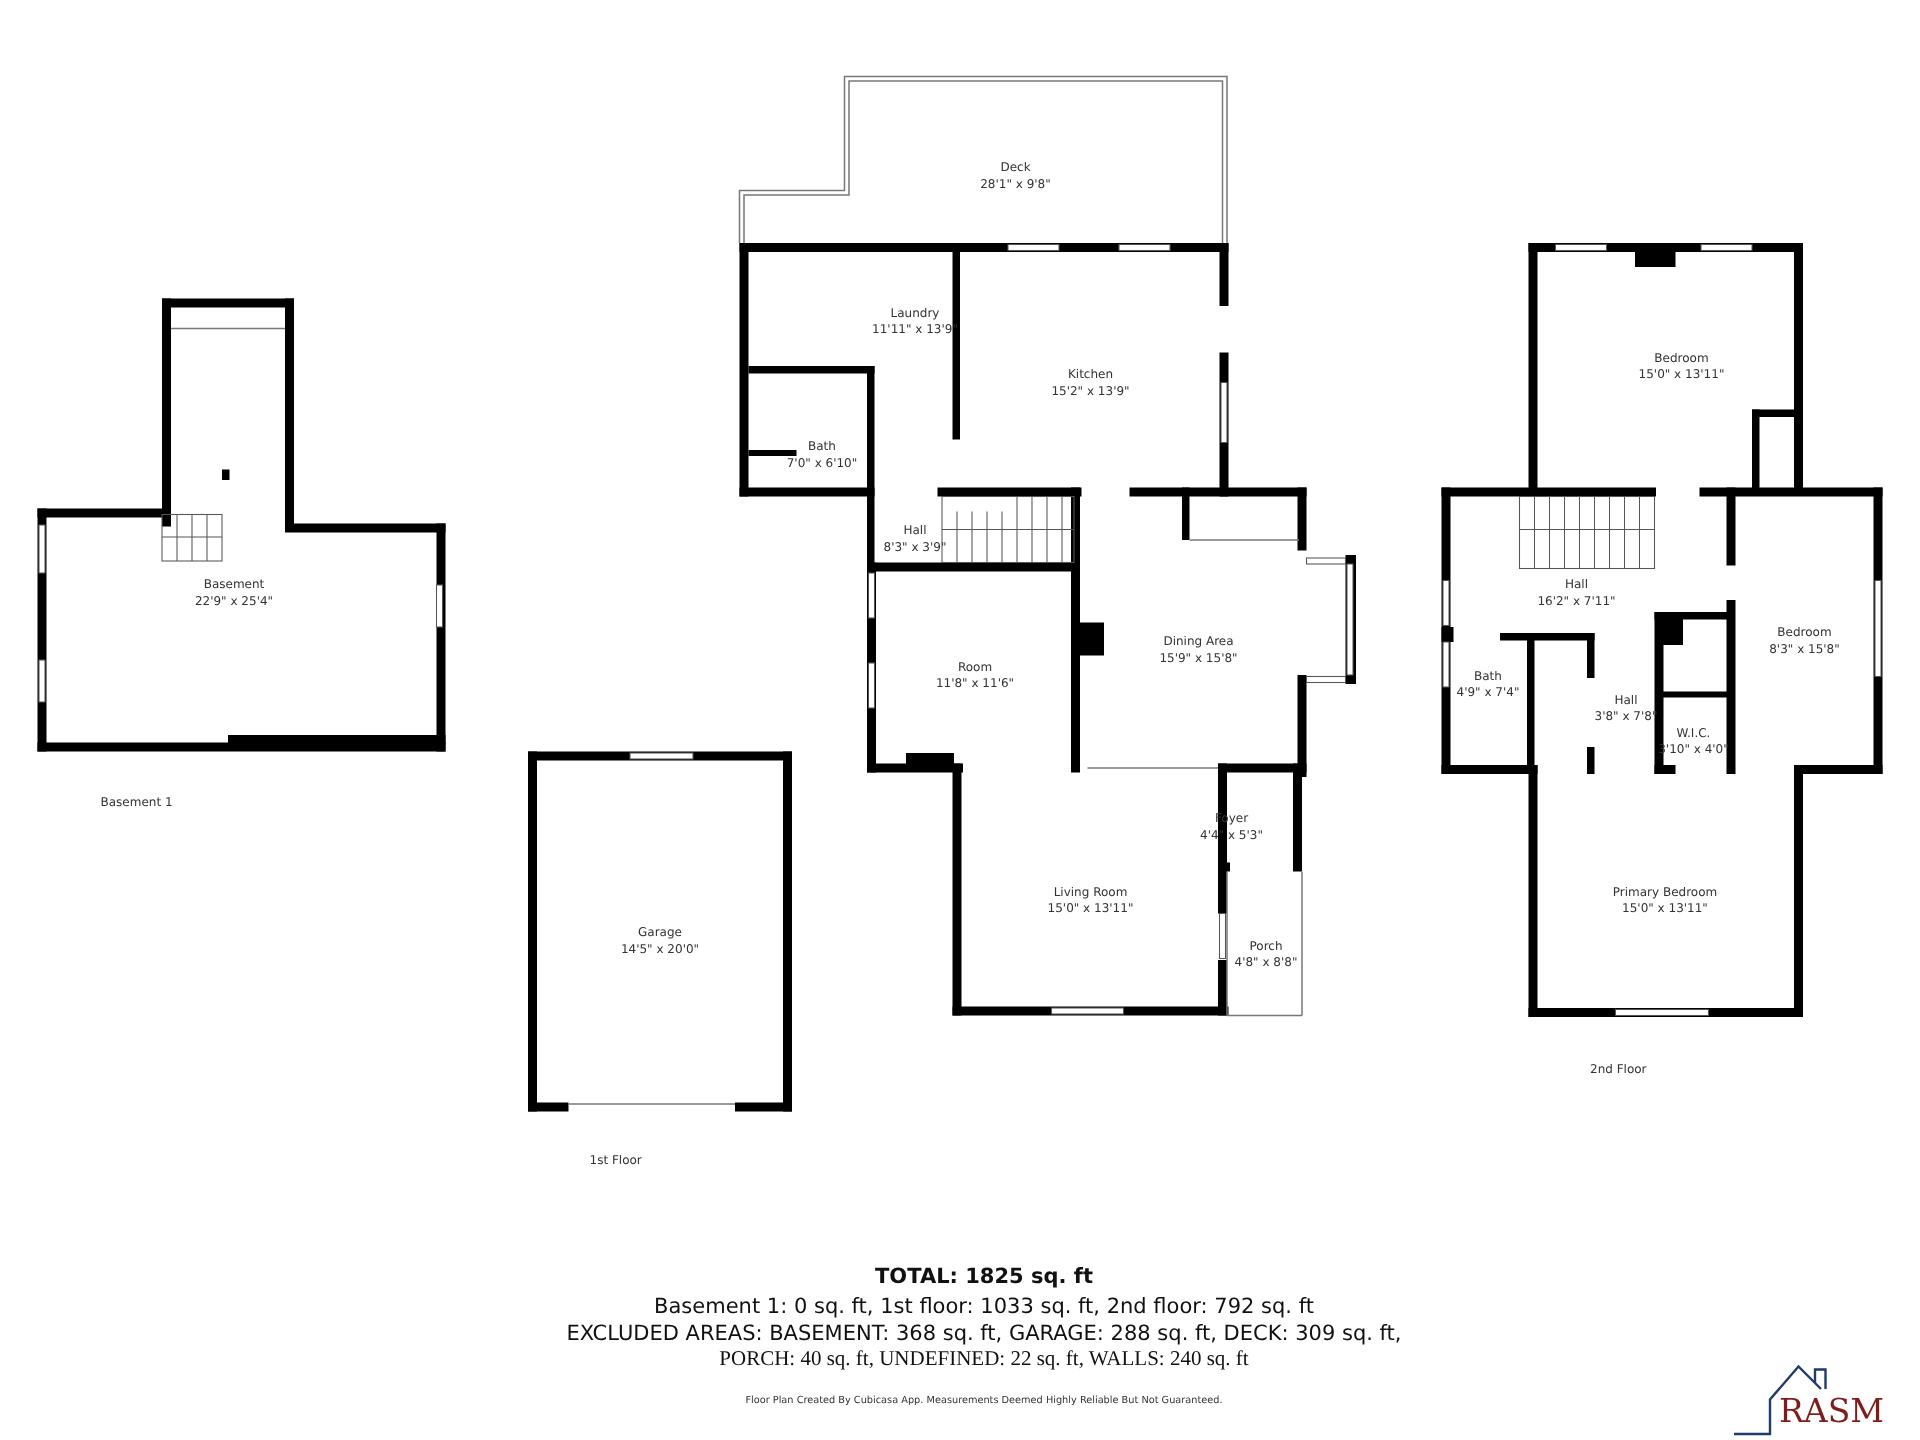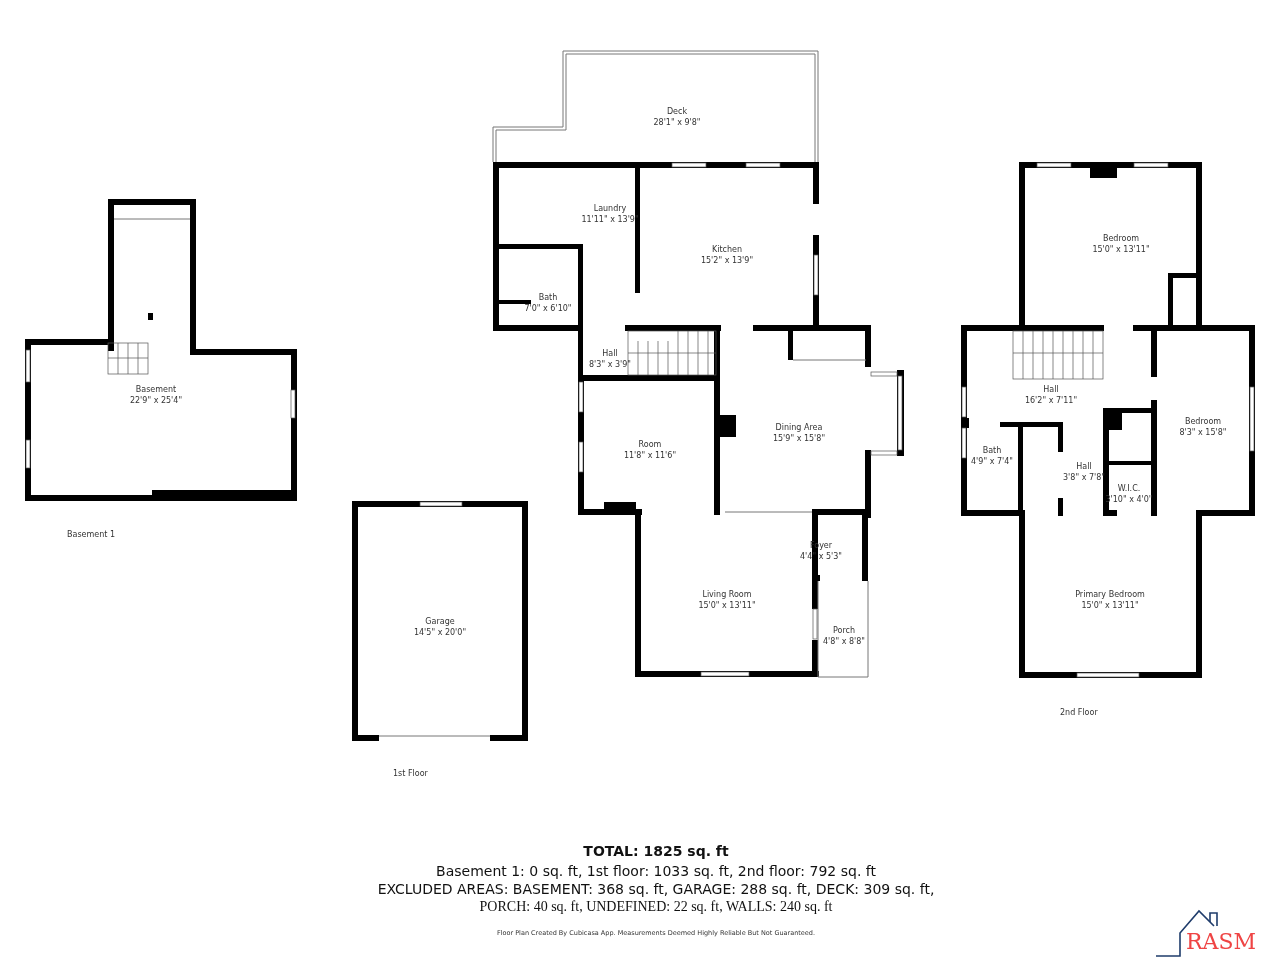--- a/index.html
+++ b/index.html
@@ -5,21 +5,21 @@
   html, body { margin:0; padding:0; background:#ffffff; }
   body { width:1280px; height:960px; position:relative; overflow:hidden; font-family:"DejaVu Sans", sans-serif; color:#222; }
   svg.plan { position:absolute; left:0; top:0; }
   .lbl { position:absolute; text-align:center; transform:translateX(-50%); font-size:8px; line-height:11px; color:#333; white-space:nowrap; }
   .floor { position:absolute; font-size:8px; color:#333;margin-left:40px; }
   .footer { position:absolute; left:16px; width:1280px; text-align:center; }
   .total { top:843px; font-size:14px; font-weight:bold; color:#111; }
   .line { font-size:14px; color:#111; line-height:18px; }
   .l1 { top:862px; } .l2 { top:880px; } .l3 { top:898px;font-family:Liberation Serif, serif; }
   .credit { top:929px; font-size:6.5px; color:#333; }
-  .logo-text { position:absolute; left:1186px; top:929px; font-family:"DejaVu Serif", serif; font-size:22px; color:#ef4444; letter-spacing:0px; }
+  .logo-text { position:absolute; left:1186px; top:929px; font-family:"DejaVu Serif", serif; font-size:22px; color:#7f1d1d; letter-spacing:0px; }
 </style>
 </head>
 <body>
 
 <svg class="plan" width="1280" height="960" viewBox="0 0 1280 960">
   <g fill="#000">
 
     <g>
       <rect x="108" y="199" width="88" height="6"></rect>
       <rect x="108" y="199" width="6" height="152"></rect>

